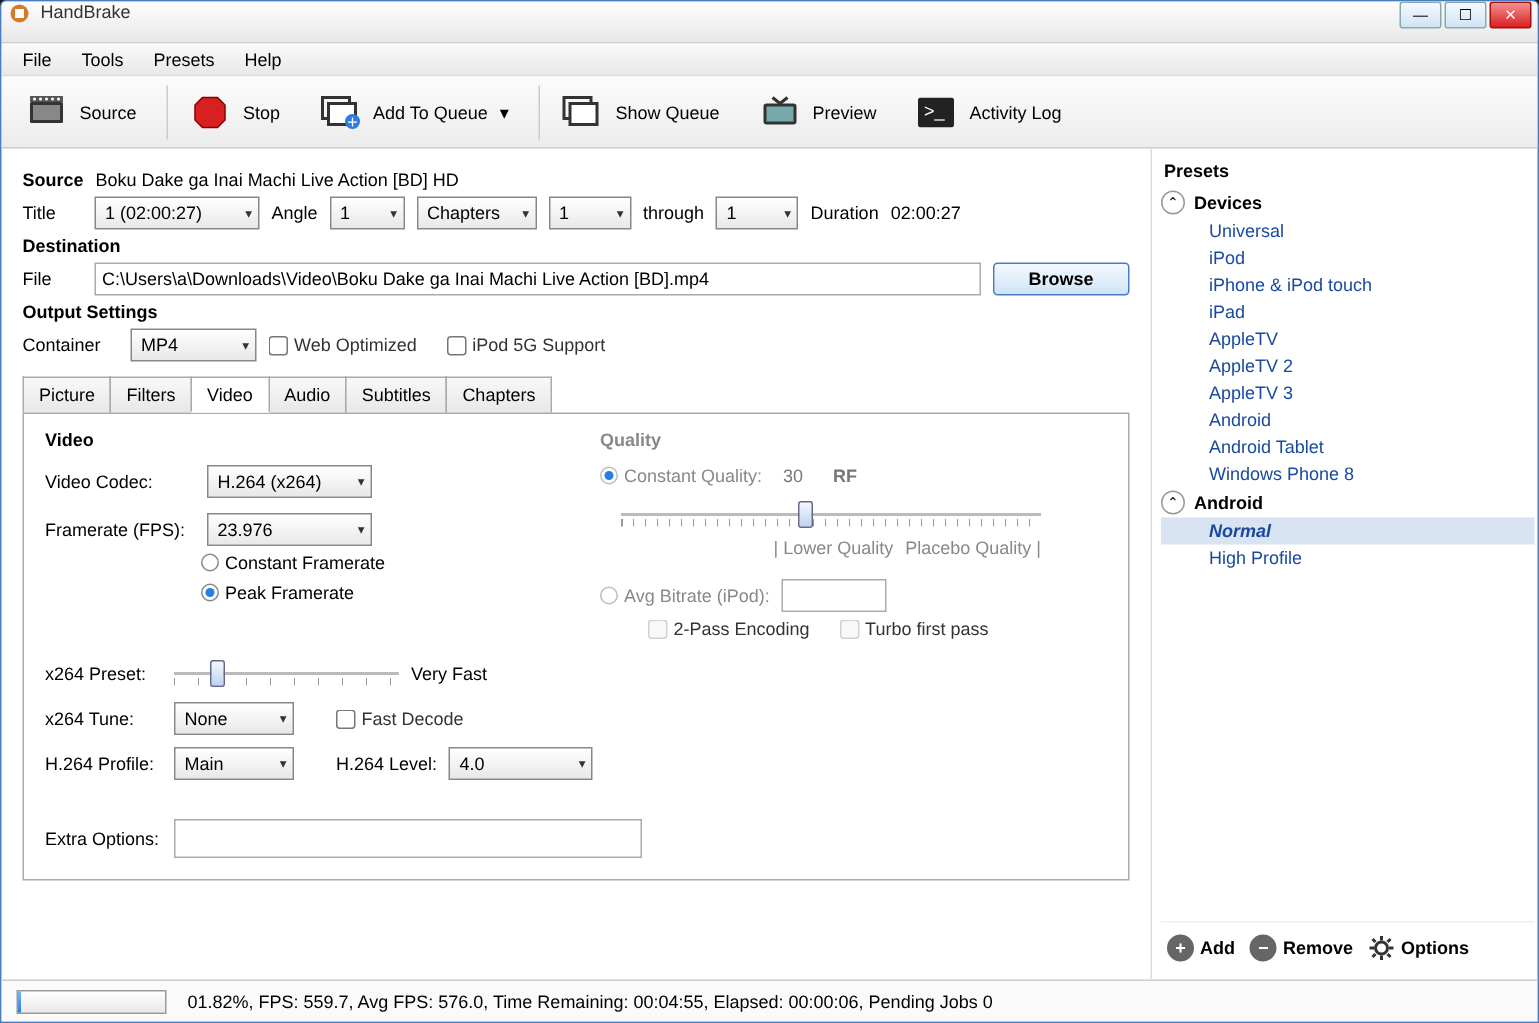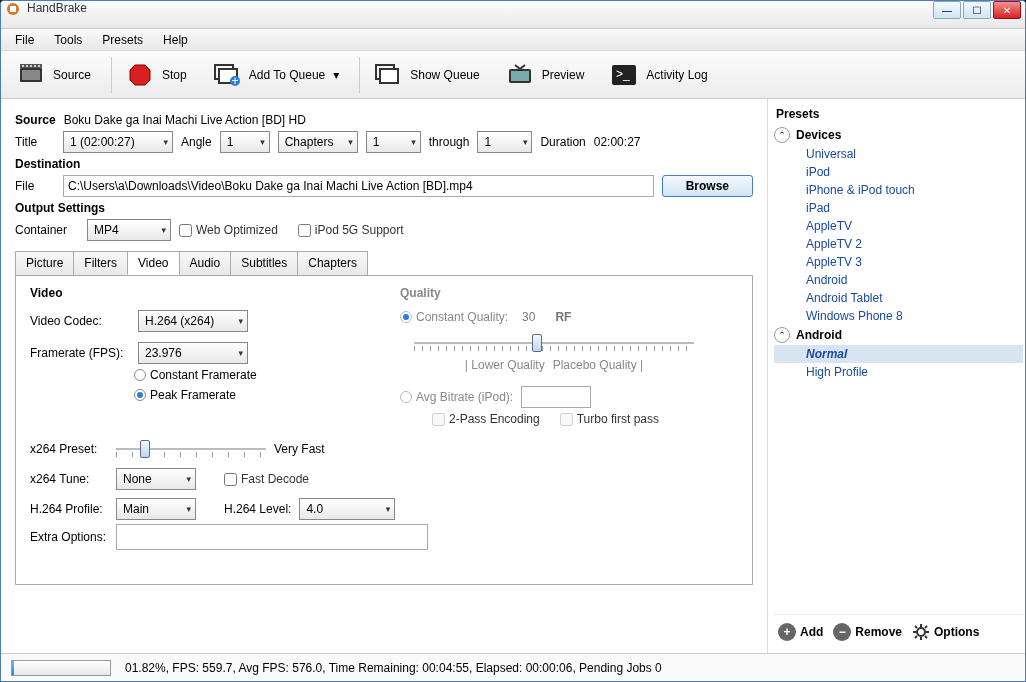--- a/index.html
+++ b/index.html
@@ -252,21 +252,21 @@
                   <span class="gray">Constant Quality:</span>
                 </div>
               <span style="margin-left:6px">30</span>
               <span class="bold" style="margin-left:12px">RF</span>
             </div>
             <div class="slider" style="width:280px;margin:8px 0 0 14px">
               <div class="track"></div>
                 <div class="ticks"></div>
               <div class="thumb" style="left:118px"></div>
             </div>
-            <div class="row gray" style="width:280px;margin-left:14px;justify-content:center">
+            <div class="row gray" style="width:280px;margin-left:14px;justify-content:flex-end">
               <span>| Lower Quality</span>
               <span>Placebo Quality |</span>
             </div>
             <div class="row gray" style="margin-top:14px">
               <div class="radio">
                   <span class="dot" style="border-color:#bbb"></span>
                   <span>Avg Bitrate (iPod):</span>
                 </div>
               <input type="text" style="width: 70px;" disabled="">
             </div>
@@ -305,21 +305,21 @@
         <div class="row" style="margin-top:8px">
           <span style="min-width:78px">H.264 Profile:</span>
           <span class="combo" style="width:80px">
               <span>Main</span>
             </span>
           <span style="margin-left:20px">H.264 Level:</span>
           <span class="combo" style="width:96px">
               <span>4.0</span>
             </span>
         </div>
-        <div class="row" style="margin-top:4px">
+        <div class="row" style="margin-top:26px">
           <span style="min-width:78px">Extra Options:</span>
           <input type="text" style="width: 312px; height: 26px;">
         </div>
       </div>
     </div>
 
     <div class="right">
       <div class="preset-hdr">Presets</div>
       <div class="preset-grp">
         <span class="chev">⌃</span>

